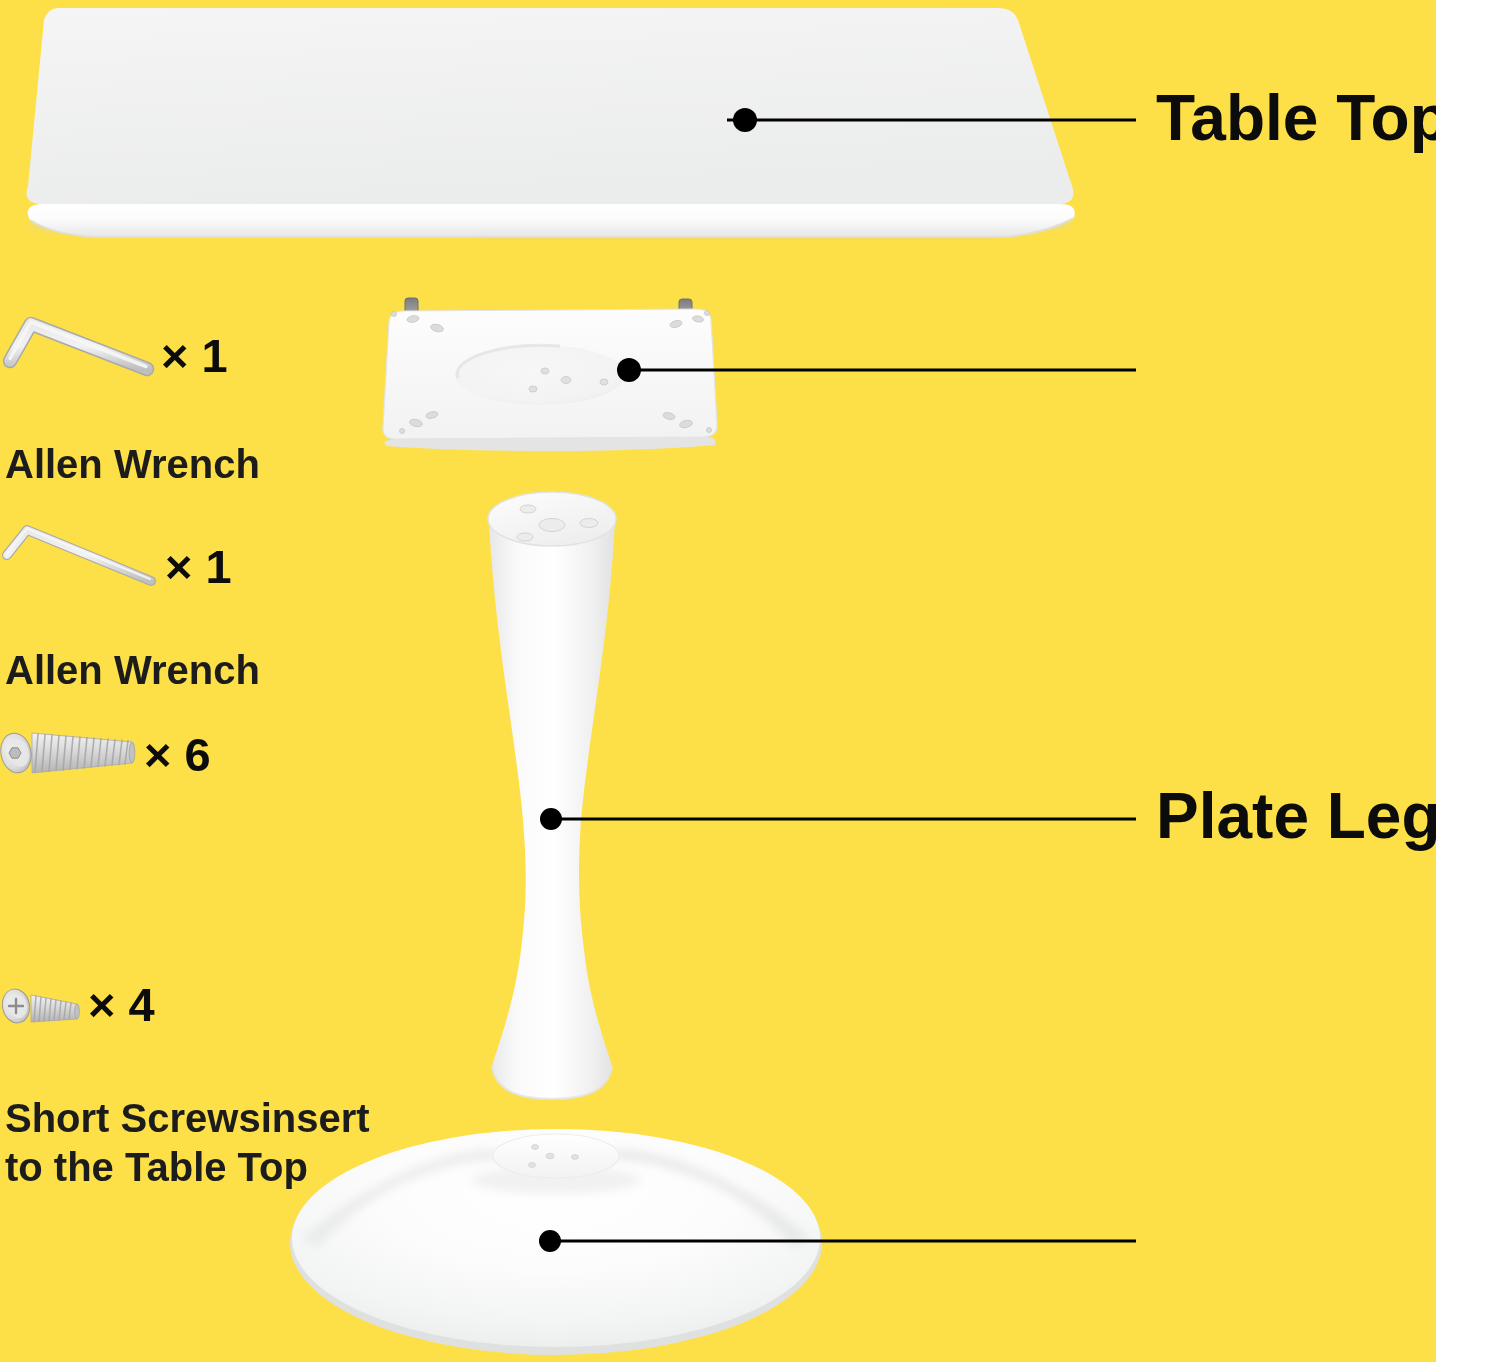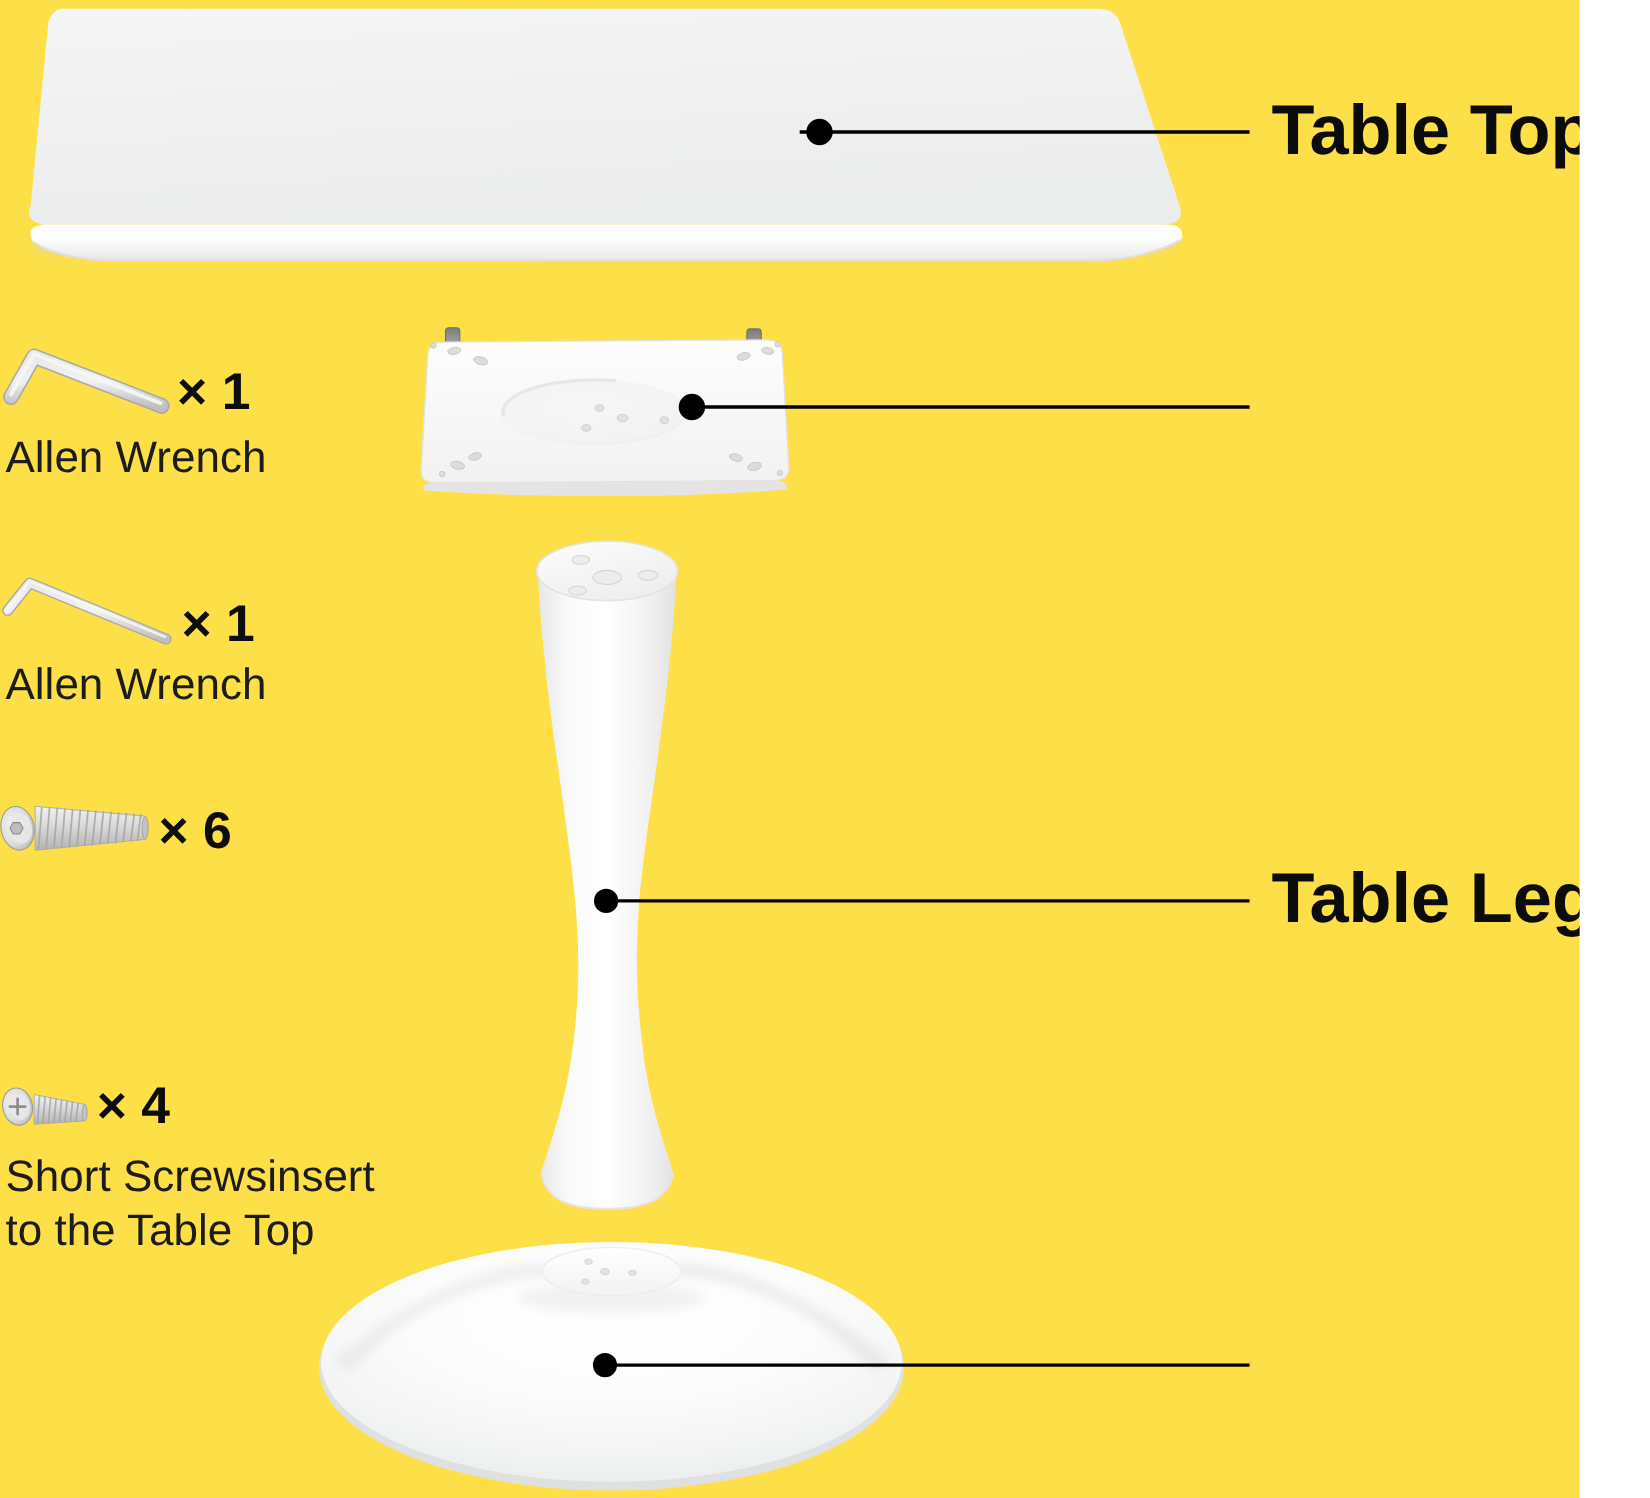--- a/index.html
+++ b/index.html
@@ -10,22 +10,23 @@
   .art{position:absolute;left:0;top:0;}
   .part-label{
     position:absolute;font-weight:700;font-size:64px;line-height:64px;
     color:#0c0c0c;white-space:nowrap;letter-spacing:0;
   }
   .hw-qty{
     position:absolute;font-weight:700;font-size:47px;line-height:52px;color:#0c0c0c;
     white-space:nowrap;
   }
   .hw-name{
-    position:absolute;font-weight:400;font-size:40px;line-height:49px;color:#1c1c1c;
+    position:absolute;font-weight:700;font-size:40px;line-height:49px;color:#1c1c1c;
     white-space:pre-line;
+    margin-top:48px;
   }
 </style>
 </head>
 <body>
 
 <div class="stage">
 
   <svg class="art" width="1500" height="1362" viewBox="0 0 1500 1362">
     <defs>
       <linearGradient id="gTop" x1="0" y1="0" x2="0.25" y2="1">
@@ -212,21 +213,21 @@
       <path d="M 31 995 L 77 1004 L 77 1019 L 31 1022 Z" fill="url(#gShank)" stroke="#a9a9a9" stroke-width="0.8"></path>
       <path d="M36 996 L34 1021.5 M41 997 L39 1021 M46 998 L44 1020.8 M51 999 L49 1020.4 M56 1000 L54 1020 M61 1001 L59 1019.7 M66 1002 L64 1019.4 M71 1003 L69 1019.1" stroke="#a5a5a5" stroke-width="1.5" stroke-linecap="round" opacity="0.85" fill="none"></path>
       <ellipse cx="77" cy="1011.5" rx="2.3" ry="7.5" fill="#c2c2c2" stroke="#a0a0a0" stroke-width="0.8"></ellipse>
       <ellipse cx="16" cy="1006" rx="13.5" ry="17" transform="rotate(-12 16 1006)" fill="url(#gHead)" stroke="#9c9c9c" stroke-width="1"></ellipse>
       <ellipse cx="18" cy="1006" rx="9" ry="12" transform="rotate(-12 18 1006)" fill="#e8e8e8" opacity="0.9"></ellipse>
       <path d="M16 999 L16 1013 M9 1006 L23 1006" stroke="#8d8d8d" stroke-width="2.4" stroke-linecap="round" fill="none"></path>
     </g>
   </svg>
 
   <div class="part-label" style="left:1156px;top:86px">Table Top</div>
-  <div class="part-label" style="left:1156px;top:784px">Table Leg</div>
+  <div class="part-label" style="left:1156px;top:784px">Plate Leg</div>
 
   <div class="hw-qty" style="left:161px;top:330px">× 1</div>
   <div class="hw-name" style="left:5px;top:392px">Allen Wrench</div>
 
   <div class="hw-qty" style="left:165px;top:541px">× 1</div>
   <div class="hw-name" style="left:5px;top:598px">Allen Wrench</div>
 
   <div class="hw-qty" style="left:144px;top:729px">× 6</div>
 
   <div class="hw-qty" style="left:88px;top:979px">× 4</div>

